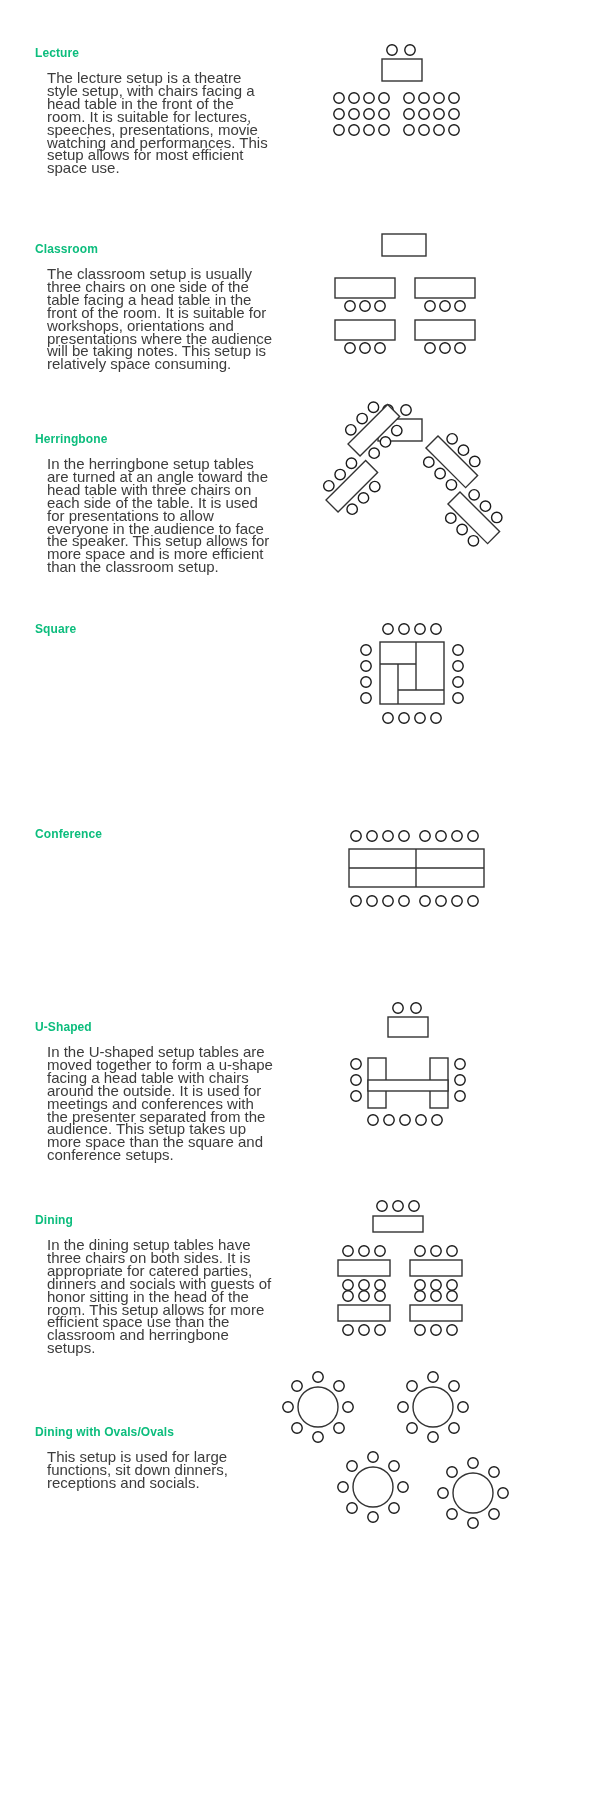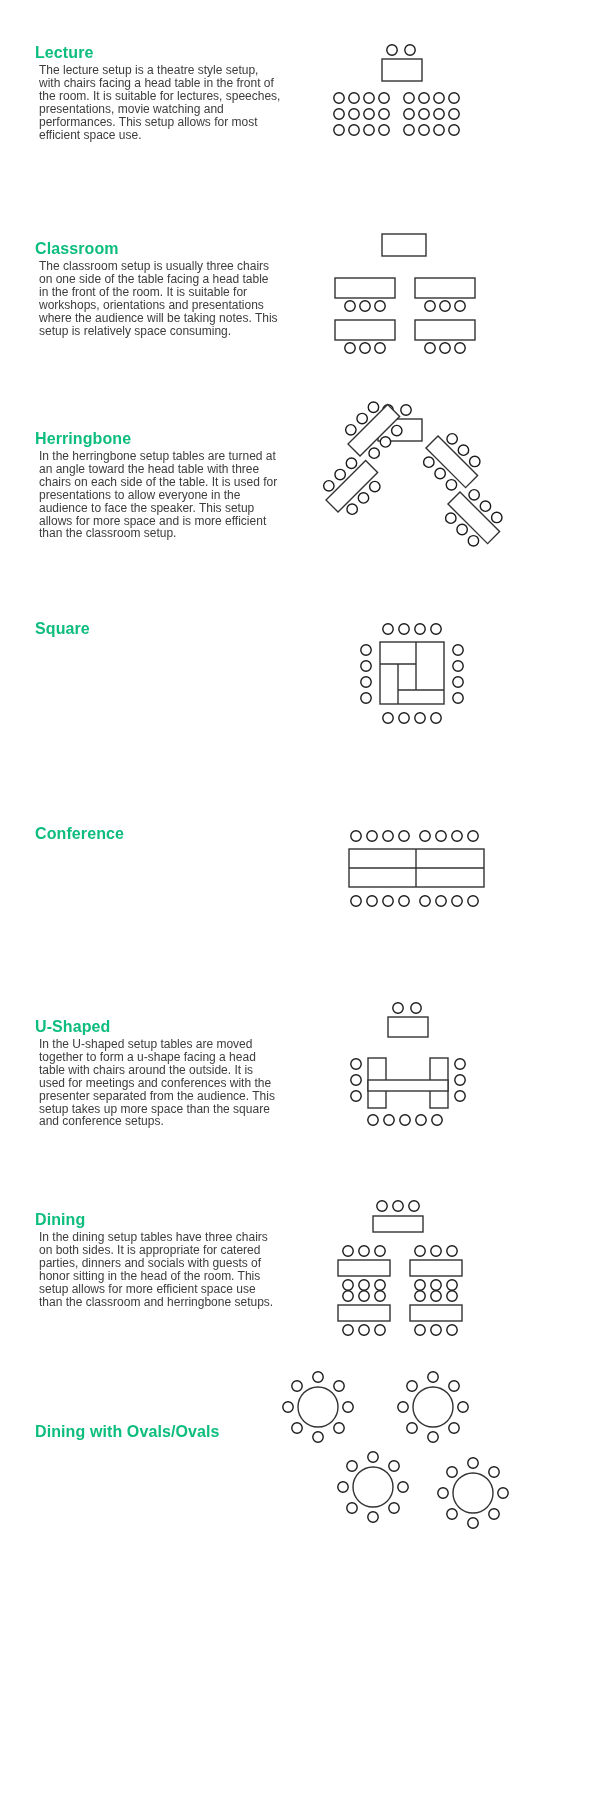--- a/index.html
+++ b/index.html
@@ -7,26 +7,26 @@
     width:600px;height:1793px;
     background:#ffffff;
     font-family:"Liberation Sans","DejaVu Sans",sans-serif;
     color:#3c3c3c;
     overflow:hidden;
   }
   .page{position:relative;width:600px;height:1793px;}
   .section{position:absolute;left:0;width:600px;}
   .txt{position:absolute;left:35px;width:250px;}
   .heading{
-    font-size:16px;font-weight:bold;color:#0cbd7d;
+    font-size:12px;font-weight:bold;color:#0cbd7d;
     letter-spacing:.1px;margin:0 0 2px 0;line-height:14px;
   }
   .body-text{
-    font-size:12px;line-height:12.9px;color:#3c3c3c;
-    margin:4px;
+    font-size:15px;line-height:12.9px;color:#3c3c3c;
+    margin:12px;
   }
   .diagram{position:absolute;}
   svg{display:block;overflow:visible;}
   .tbl{fill:#ffffff;stroke:#333333;stroke-width:1.4;}
   .chair{fill:#ffffff;stroke:#1b1b1b;stroke-width:1.4;}
   .rnd{fill:#ffffff;stroke:#333333;stroke-width:1.4;}
 </style>
 </head>
 <body>
 
@@ -294,20 +294,21 @@
         <circle class="chair" cx="95" cy="131" r="5.2"></circle>
           <circle class="chair" cx="111" cy="131" r="5.2"></circle>
           <circle class="chair" cx="127" cy="131" r="5.2"></circle>
       </svg>
     </div>
   </div>
 
   <div class="section" style="top:1425px;">
     <div class="txt">
       <p class="heading">Dining with Ovals/Ovals</p>
+      <p class="body-text">This setup is used for large functions, sit down dinners, receptions and socials.</p>
     </div>
     <div class="diagram" style="left:268px;top:-60px;">
       <svg width="230" height="170" viewBox="0 0 230 170">
 
         <g transform="translate(50,42)">
           <circle class="rnd" cx="0" cy="0" r="20"></circle>
           <circle class="chair" cx="0" cy="-30" r="5.2"></circle>
           <circle class="chair" cx="21" cy="-21" r="5.2"></circle>
           <circle class="chair" cx="30" cy="0" r="5.2"></circle>
           <circle class="chair" cx="21" cy="21" r="5.2"></circle>

